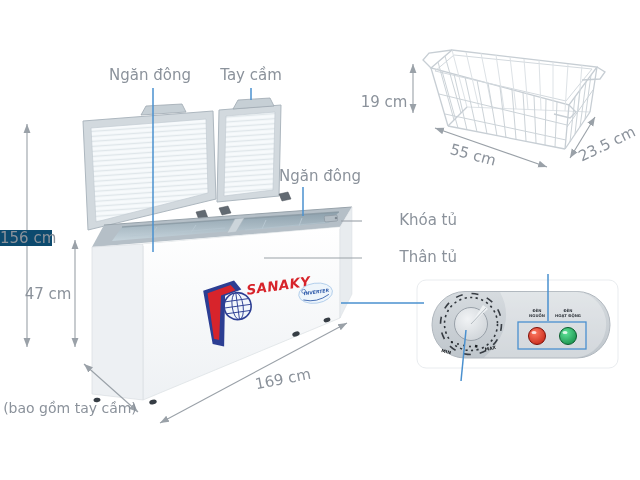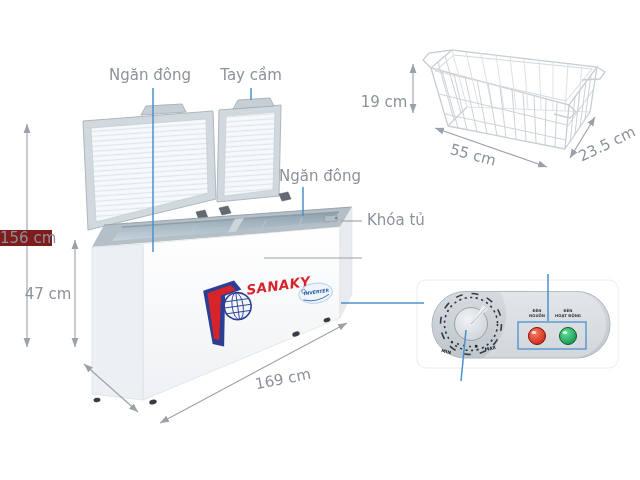--- a/index.html
+++ b/index.html
@@ -1,21 +1,21 @@
 <!DOCTYPE html>
 <html><head>
 <meta charset="utf-8">
 <style>
   html,body{margin:0;padding:0;background:#fff;}
   .stage{position:relative;width:640px;height:480px;background:#fff;overflow:hidden;
          font-family:"DejaVu Sans","Liberation Sans",sans-serif;}
   .stage svg{position:absolute;left:0;top:0;}
   .lbl{position:absolute;color:#8b929b;font-size:15px;line-height:16px;text-align:center;white-space:nowrap;}
-  .lbl.left{text-align:left;}
-  .bgw{background:#7f1d1d;}
+  .lbl.left{text-align:right;}
+  .bgw{background:#0c4a6e;}
   .small{font-size:14px;}
   svg text{font-family:"DejaVu Sans","Liberation Sans",sans-serif;}
 </style>
 </head>
 <body>
 
 <div class="stage">
 
 <svg width="640" height="480" viewBox="0 0 640 480">
   <defs>
@@ -231,21 +231,23 @@
     <line x1="413" y1="64" x2="413" y2="113" marker-start="url(#ah)" marker-end="url(#ah)"></line>
     <line x1="435" y1="128" x2="547" y2="167" marker-start="url(#ah)" marker-end="url(#ah)"></line>
     <line x1="570" y1="158" x2="595" y2="117" marker-start="url(#ah)" marker-end="url(#ah)"></line>
   </g>
 </svg>
 
 <div class="lbl" style="left:98px;top:67px;width:104px">Ngăn đông</div>
 <div class="lbl" style="left:199px;top:67px;width:104px">Tay cầm</div>
 <div class="lbl" style="left:268px;top:168px;width:104px">Ngăn đông</div>
 <div class="lbl left" style="left:367px;top:212px;width:90px">Khóa tủ</div>
+<div class="lbl left" style="left:367px;top:249px;width:90px">Thân tủ</div>
 
 <div class="lbl bgw" style="left:0px;top:230px;width:52px">156 cm</div>
 <div class="lbl" style="left:22px;top:286px;width:52px">47 cm</div>
+<div class="lbl small" style="left:0px;top:400px;width:140px">(bao gồm tay cầm)</div>
 <div class="lbl" style="left:251px;top:371px;width:64px;transform:rotate(-11deg)">169 cm</div>
 <div class="lbl" style="left:357px;top:94px;width:54px">19 cm</div>
 <div class="lbl" style="left:442px;top:147px;width:62px;transform:rotate(15deg)">55 cm</div>
 <div class="lbl" style="left:574px;top:136px;width:66px;transform:rotate(-26deg)">23.5 cm</div>
 
 </div>
 
 </body></html>

